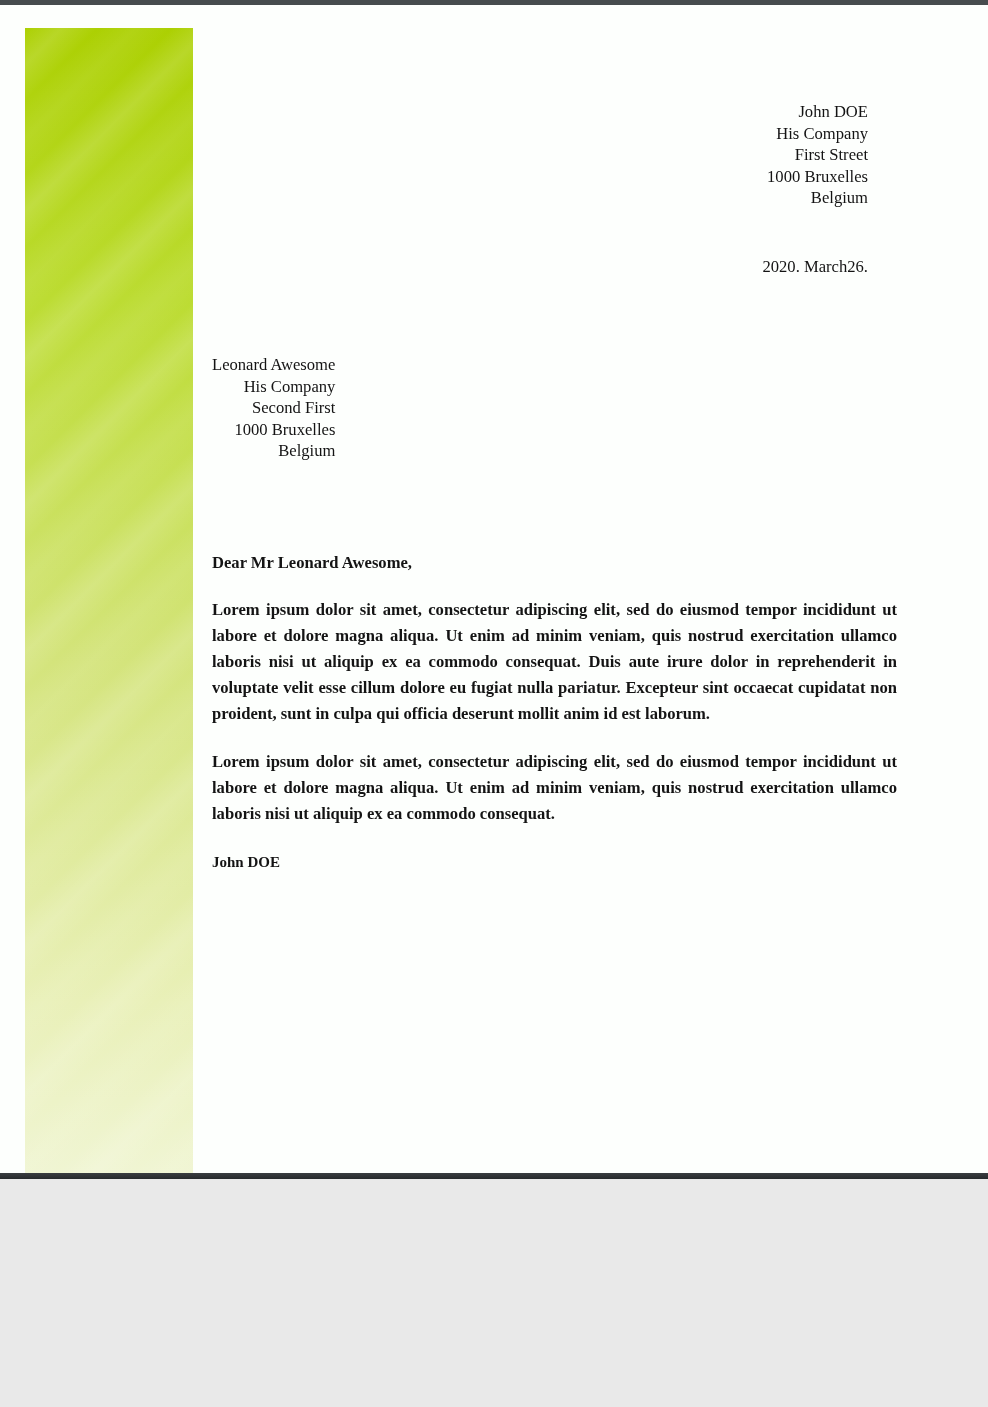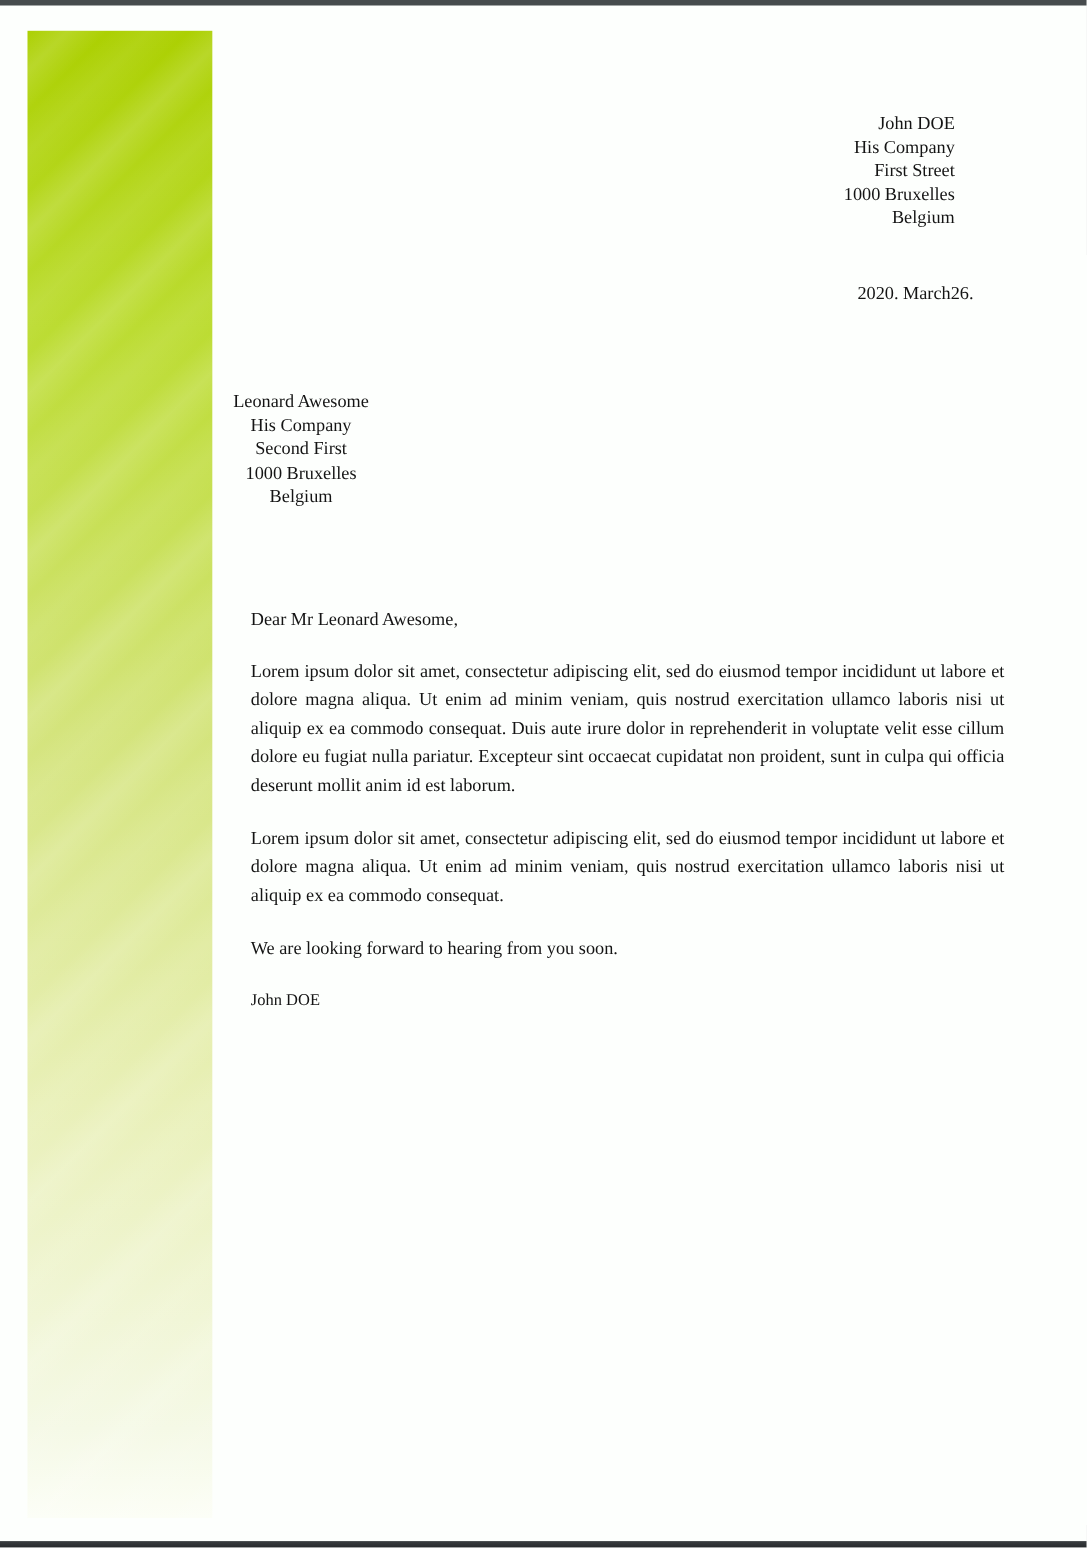--- a/index.html
+++ b/index.html
@@ -2,21 +2,21 @@
 <html><head>
 <meta charset="utf-8">
 <style>
   * { margin: 0; padding: 0; box-sizing: border-box; }
   html, body { background: #e9e9e9; }
   body { font-family: "Liberation Serif", "DejaVu Serif", serif; }
 
   .page {
     position: relative;
     width: 988px;
-    height: 1407px;
+    height: 1179px;
     background: #fdfffd;
     overflow: hidden;
     color: #141414;
   }
 
   .top-edge {
     position: absolute;
     top: 0; left: 0;
     width: 100%; height: 5px;
     background: #474c4e;
@@ -55,42 +55,43 @@
     top: 101px;
     right: 120px;
     text-align: right;
     font-size: 16.6px;
     line-height: 21.5px;
   }
 
   .date-line {
     position: absolute;
     top: 256px;
-    right: 103px;
+    right: 120px;
     text-align: right;
     font-size: 16.6px;
     line-height: 21.5px;
   }
 
   .recipient-block {
     position: absolute;
     top: 354px;
     left: 212px;
-    text-align: center;
+    text-align: right;
     font-size: 16.6px;
     line-height: 21.5px;
   }
 
   .letter-body {
     position: absolute;
     top: 550px;
-    left: 228px;
+    left: 212px;
     width: 685px;
     font-size: 16.6px;
     line-height: 26px;
+    font-weight: bold;
   }
   .letter-body p { margin: 0 0 22px 0; }
   .letter-body .salutation { margin-bottom: 21px; }
   .letter-body .para { text-align: justify; }
   .letter-body .signature { font-size: 15px; margin-bottom: 0; }
 </style>
 </head>
 <body>
 
 <div class="page">
@@ -114,19 +115,18 @@
     <div>His Company</div>
     <div>Second First</div>
     <div>1000 Bruxelles</div>
     <div>Belgium</div>
   </div>
 
   <div class="letter-body">
     <p class="salutation">Dear Mr Leonard Awesome,</p>
     <p class="para">Lorem ipsum dolor sit amet, consectetur adipiscing elit, sed do eiusmod tempor incididunt ut labore et dolore magna aliqua. Ut enim ad minim veniam, quis nostrud exercitation ullamco laboris nisi ut aliquip ex ea commodo consequat. Duis aute irure dolor in reprehenderit in voluptate velit esse cillum dolore eu fugiat nulla pariatur. Excepteur sint occaecat cupidatat non proident, sunt in culpa qui officia deserunt mollit anim id est laborum.</p>
     <p class="para">Lorem ipsum dolor sit amet, consectetur adipiscing elit, sed do eiusmod tempor incididunt ut labore et dolore magna aliqua. Ut enim ad minim veniam, quis nostrud exercitation ullamco laboris nisi ut aliquip ex ea commodo consequat.</p>
-    <p>We are looking forward to hearing from you soon.</p>
     <p class="signature">John DOE</p>
   </div>
 
   <div class="bottom-edge"></div>
 
 </div>
 
 </body></html>

